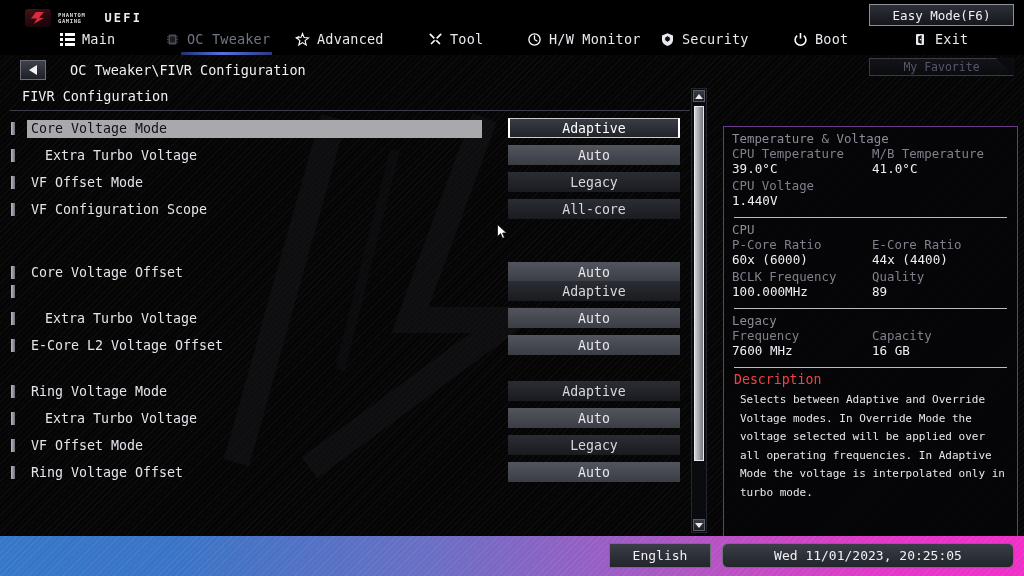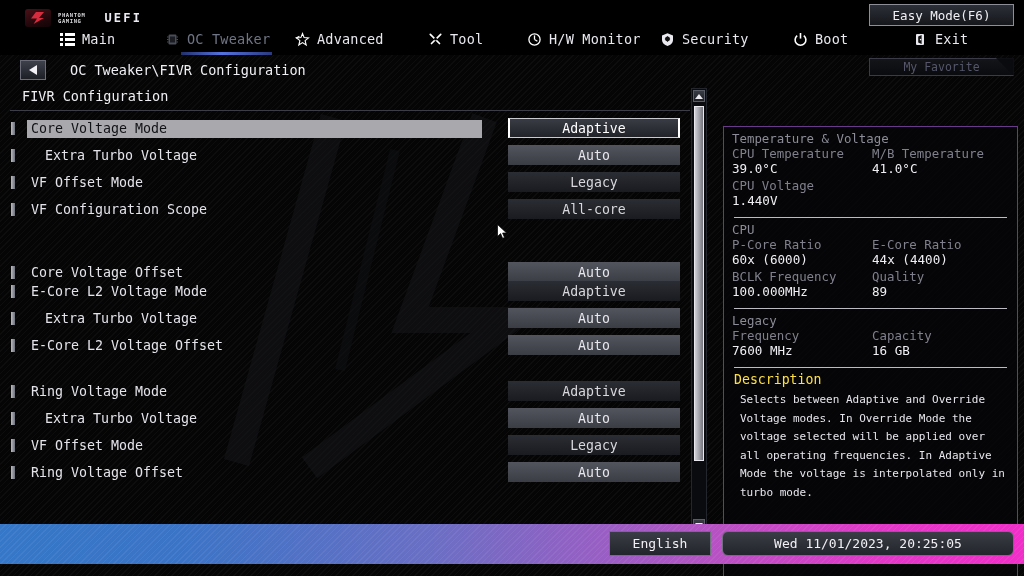--- a/index.html
+++ b/index.html
@@ -215,29 +215,29 @@
     background: rgba(6,6,9,.72);
     z-index:6;
     padding: 4px 8px 0 8px;
     margin-top: 48px;
   }
   .sec-head { color:#8c8c98; font-size:12.4px; margin-bottom:1px; }
   .kv-grid { display:grid; grid-template-columns: 140px 1fr; }
   .k { color:#80808d; font-size:12.4px; line-height:14px; }
   .v { color:#efeff4; font-size:12.6px; line-height:16px; margin-bottom:2px; }
   .hr { height:1px; background:#dcdce2; margin:6px 2px 4px 2px; opacity:.85; }
-  .desc-head { color:#fde047; font-size:13.2px; margin:2px 0 4px 2px; }
+  .desc-head { color:#ef4444; font-size:13.2px; margin:2px 0 4px 2px; }
   .desc-body {
     color:#e6e6ec; font-size:11px; line-height:18.5px;
     padding-left:8px; padding-right:2px;
   }
 
   
   #bottom {
-    position:absolute; left:0; bottom:12px; width:1024px; height:40px;
+    position:absolute; left:0; bottom:0; width:1024px; height:40px;
     background: linear-gradient(90deg,#3577c8 0%, #3b74c6 18%, #6a6fc4 42%, #b255c3 68%, #e238c8 86%, #f02fc8 100%);
     z-index:8;
   }
   #bottom .tex2 {
     position:absolute; inset:0;
     background-image: repeating-linear-gradient(135deg,
       rgba(255,255,255,0.06) 0px, rgba(255,255,255,0.06) 1px,
       rgba(0,0,0,0) 1px, rgba(0,0,0,0) 4px);
   }
   .bbtn {
@@ -413,21 +413,20 @@
         <span class="label normal">VF Configuration Scope</span>
         <span class="val dark">All-core</span>
       </div>
       <div class="row" style="top: 108px; margin-top: 36px;">
         <span class="bullet"></span>
         <span class="label normal">Core Voltage Offset</span>
         <span class="val light">Auto</span>
       </div>
       <div class="row" style="top: 163px;">
         <span class="bullet"></span>
-        <span class="label normal">E-Core L2 Voltage Mode</span>
         <span class="val dark">Adaptive</span>
       </div>
       <div class="row" style="top: 190px;">
         <span class="bullet"></span>
         <span class="label indent">Extra Turbo Voltage</span>
         <span class="val light">Auto</span>
       </div>
       <div class="row" style="top: 217px;">
         <span class="bullet"></span>
         <span class="label normal">E-Core L2 Voltage Offset</span>

